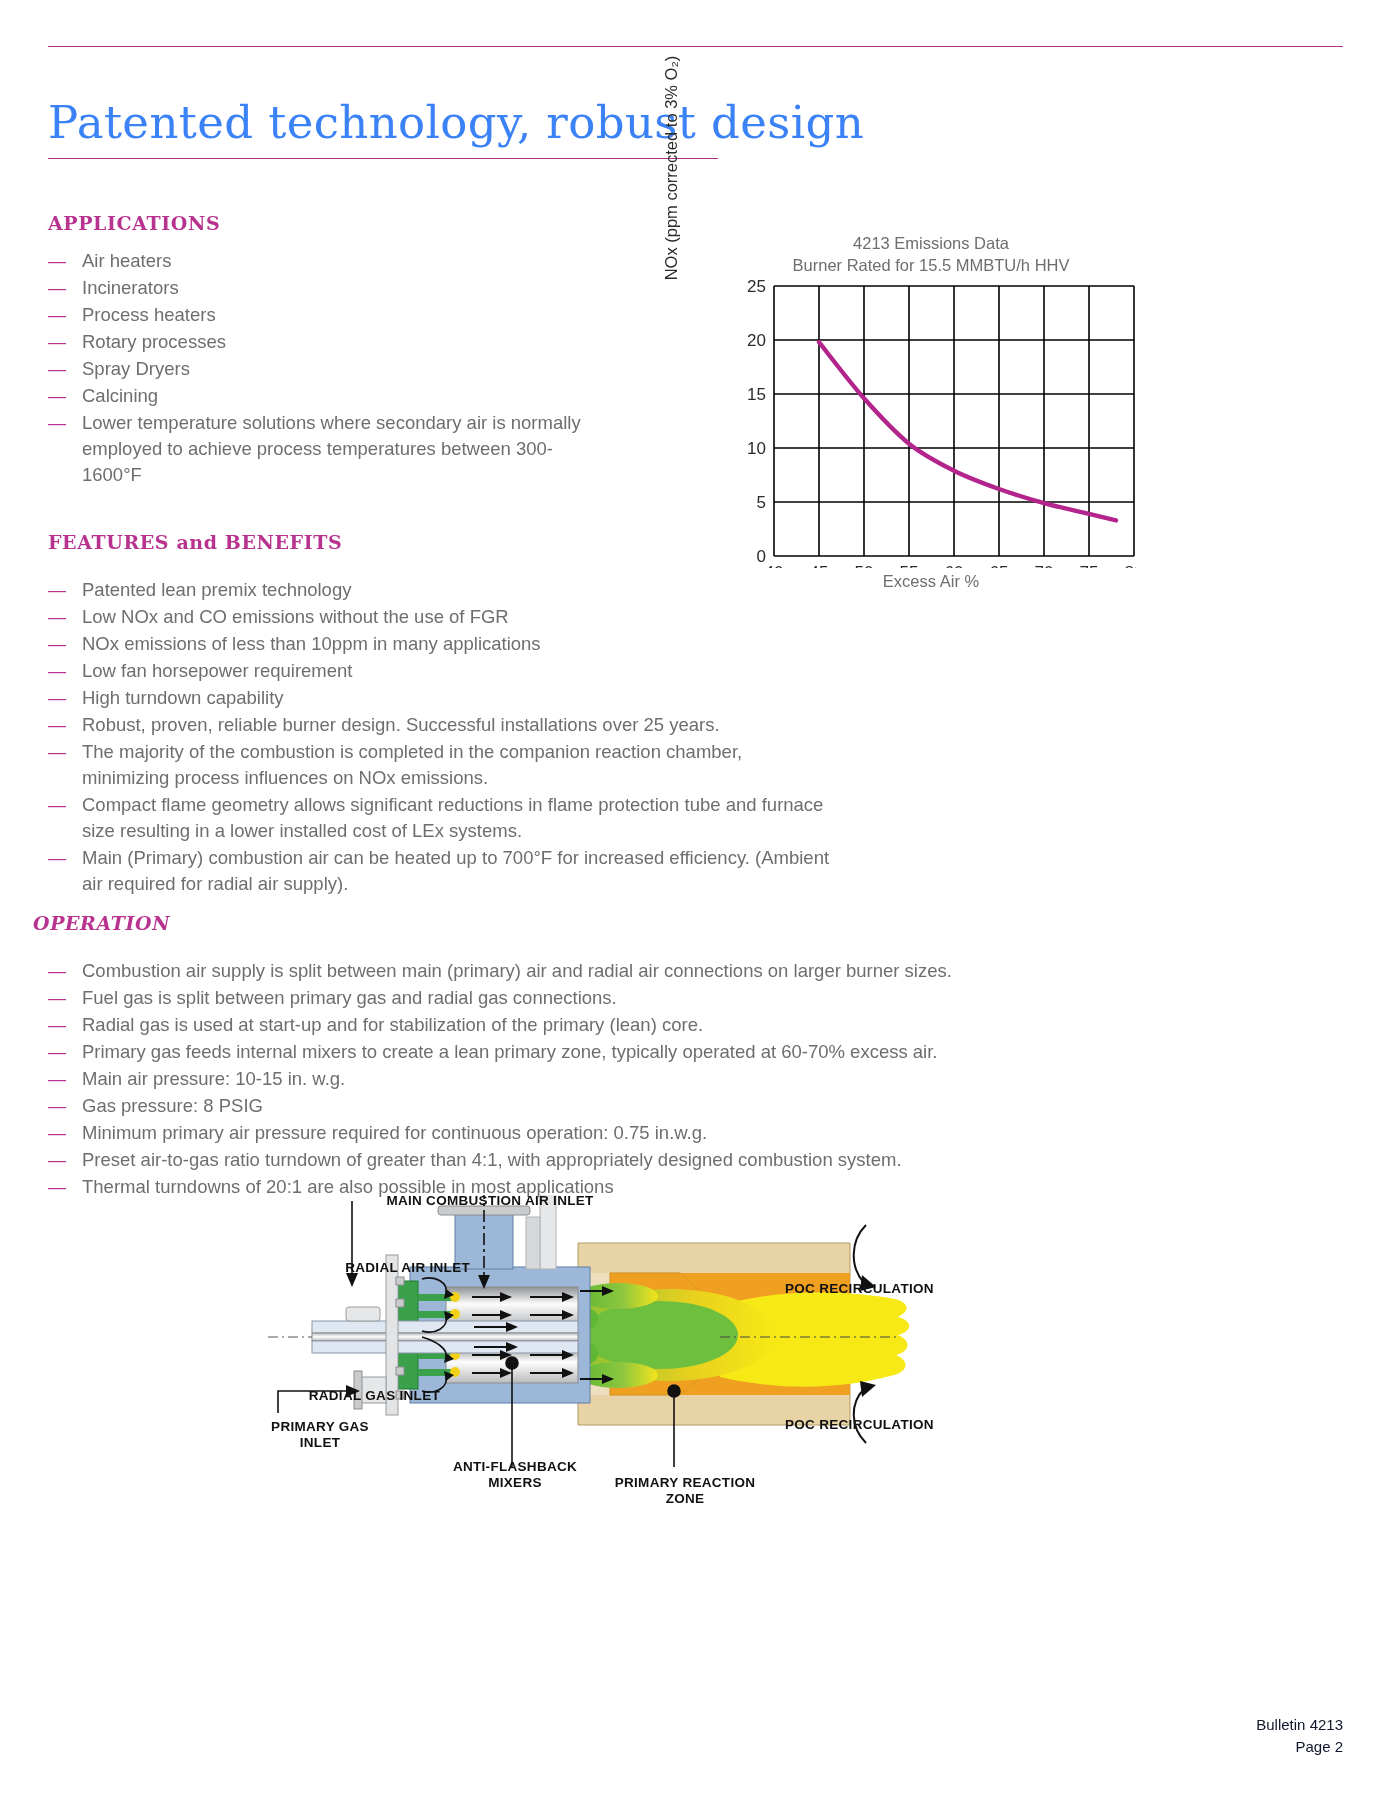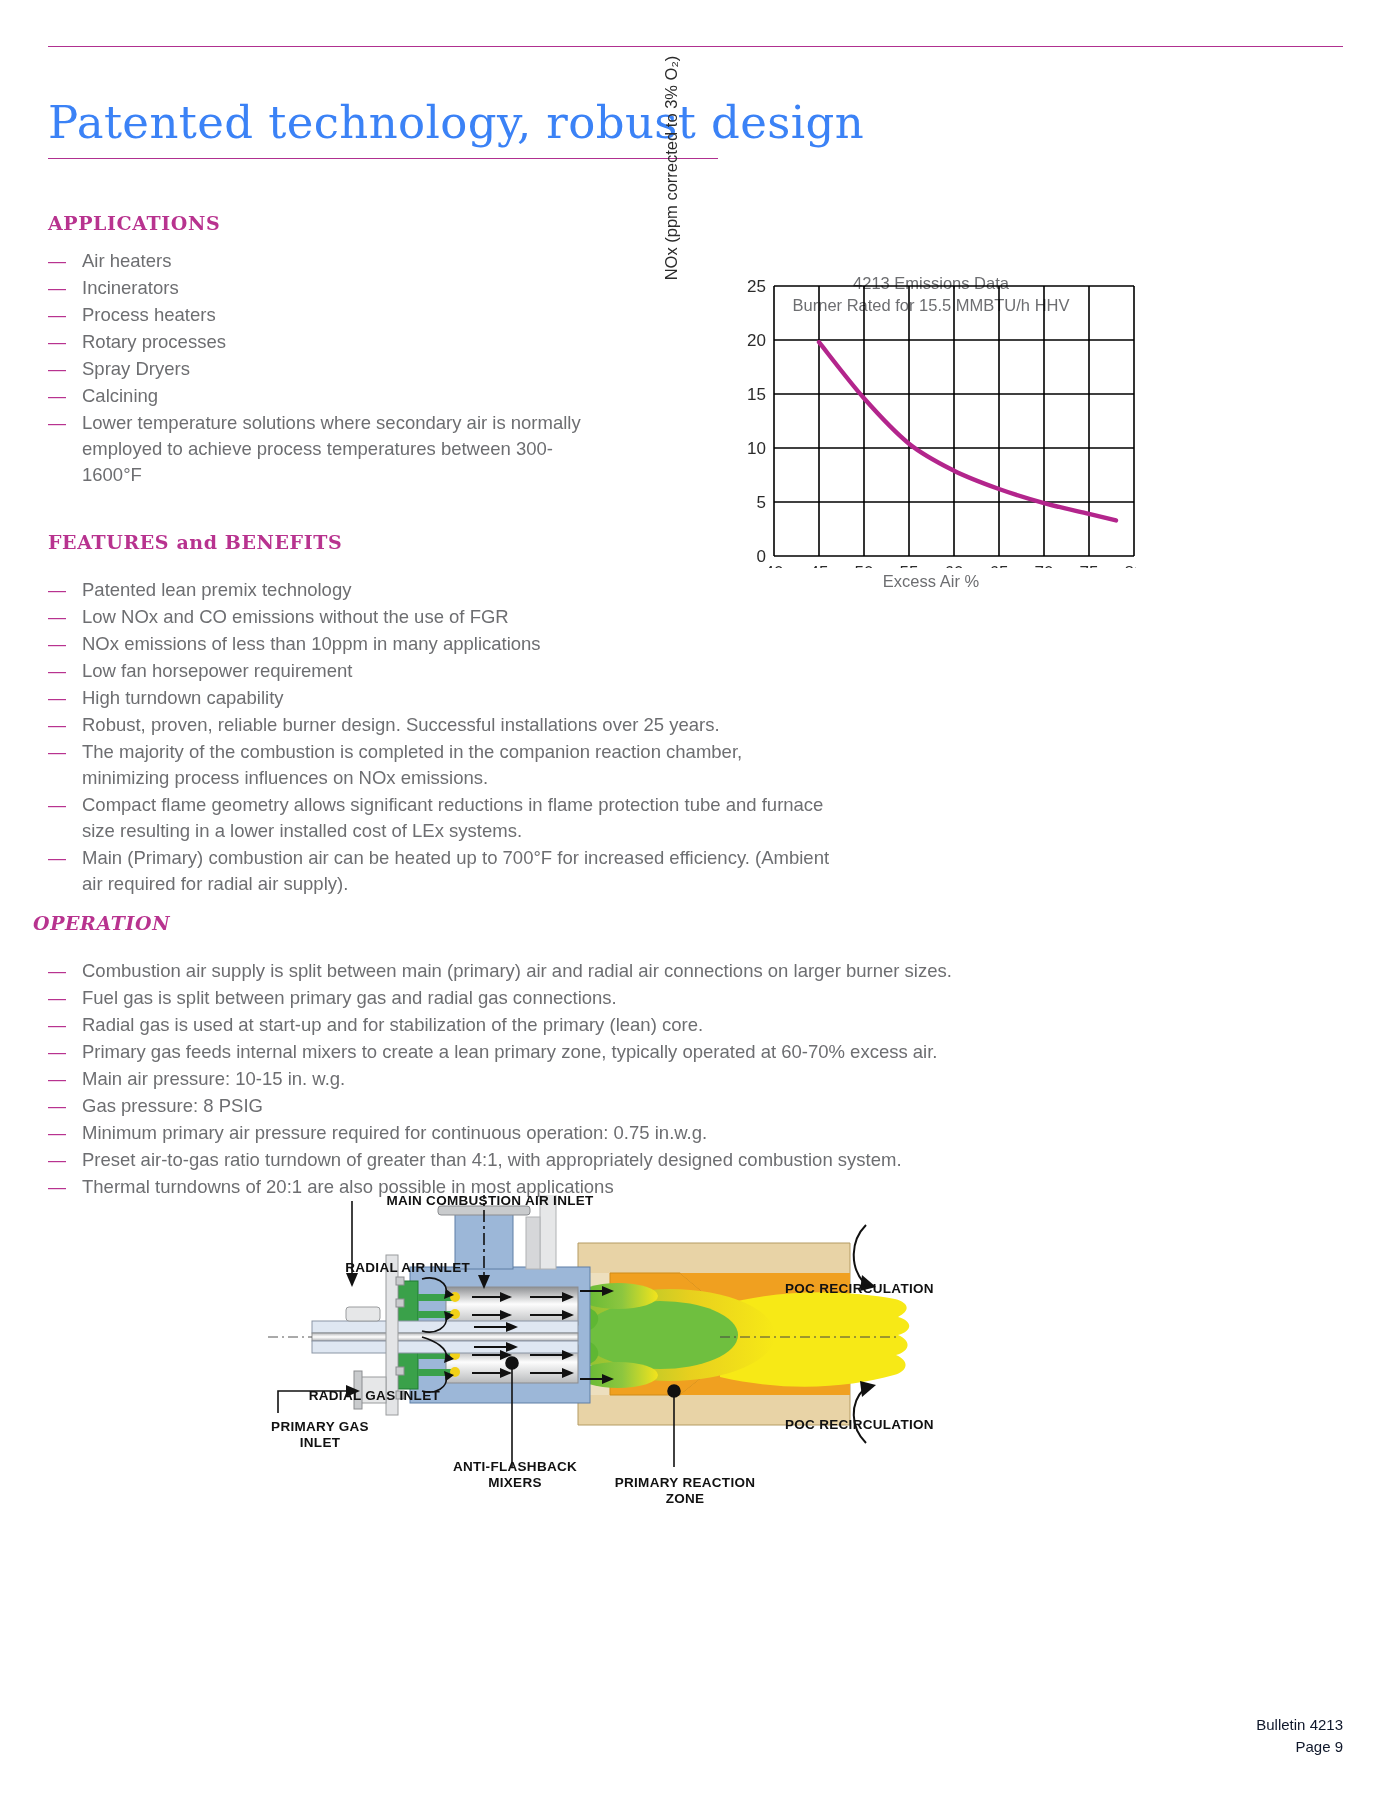--- a/index.html
+++ b/index.html
@@ -101,21 +101,20 @@
   .chart-title {
     position: absolute;
     left: 60px;
     right: 0;
     top: 0;
     text-align: center;
     font-size: 16.5px;
     line-height: 22px;
     color: #6d6e71;
     white-space: nowrap;
-    margin-top: 40px;
   }
   .chart-ylabel {
     position: absolute;
     left: -4px;
     top: 48px;
     width: 280px;
     transform: rotate(-90deg);
     transform-origin: 14px 14px;
     font-size: 16.5px;
     color: #2b2b2b;
@@ -457,16 +456,16 @@
 
     <div class="dlabel" style="left:160px; top:264px; width:210px;">ANTI-FLASHBACK
 MIXERS</div>
 
     <div class="dlabel" style="left:330px; top:280px; width:210px;">PRIMARY REACTION
 ZONE</div>
   </div>
 
   <div id="footer">
     <div>Bulletin 4213</div>
-    <div>Page 9</div>
+    <div>Page 2</div>
   </div>
 
 </div>
 
 </body></html>

